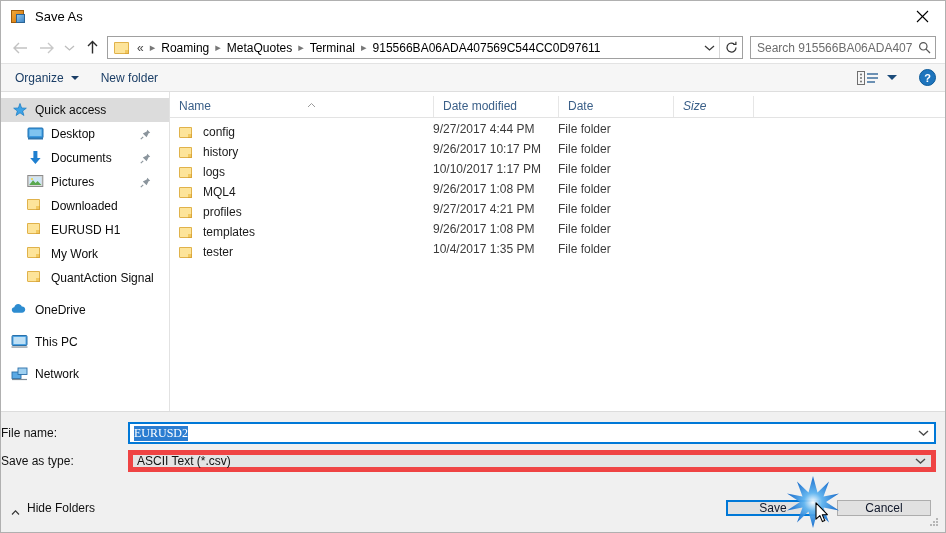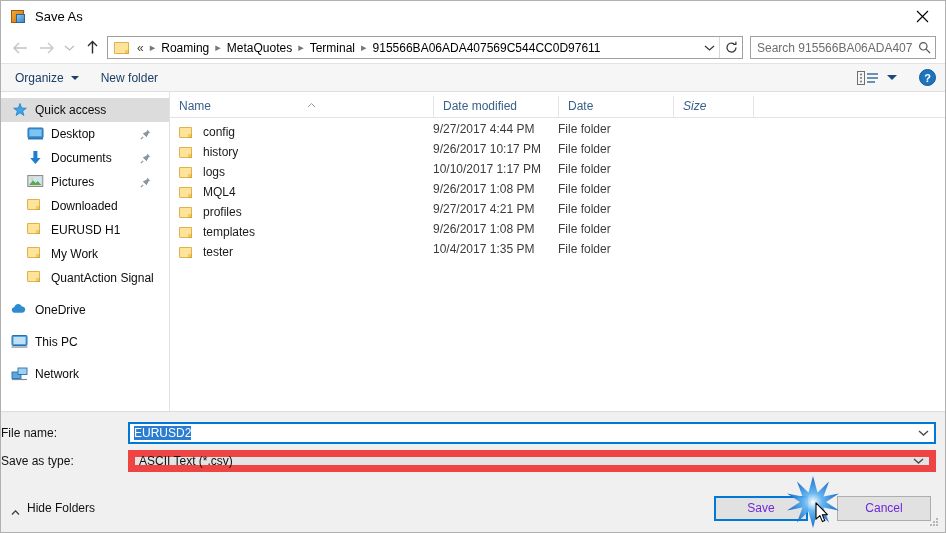--- a/index.html
+++ b/index.html
@@ -362,22 +362,22 @@
     flex: 1 1 auto;
     height: 22px;
     margin-right: 9px;
     background: #fff;
     border: 1px solid #a3a3a3;
     box-sizing: border-box;
     display: flex;
     align-items: center;
     min-width: 0;
   }
-  .combo.focused { border: 2px solid #0078d7; }
-  .combo.readonly { background: #e4e4e4; border: 7px solid #ef4444; }
+  .combo.focused { border: 2px solid #0078d7; font-family: Liberation Serif, serif; }
+  .combo.readonly { background: #e4e4e4; border: 5px solid #ef4444; }
   .combo .val {
     flex: 1 1 auto;
     font-size: 12px;
     padding-left: 4px;
     color: #111;
     overflow: hidden;
     white-space: nowrap;
   }
   .combo .val .sel {
     background: #2b7dd1;
@@ -407,30 +407,30 @@
     font-size: 12px;
     color: #111;
   }
   .hidefolders .chev {
     margin-right: 7px;
     width: 9px; height: 7px;
   }
   .footer-spacer { flex: 1 1 auto; }
   .btn {
     width: 94px;
-    height: 25px;
+    height: 16px;
     background: #e1e1e1;
     border: 1px solid #adadad;
     box-sizing: border-box;
     font-size: 12px;
-    color: #6d28d9;
+    color: #0f172a;
     display: flex;
     align-items: center;
     justify-content: center;
-    margin-left: 29px;
+    margin-left: 17px;
   }
   .btn.default {
     border: 2px solid #0078d7;
     background: #e1e1e1;
   }
   .grip {
     position: absolute;
     right: 4px; bottom: 3px;
     width: 13px; height: 13px;
   }

